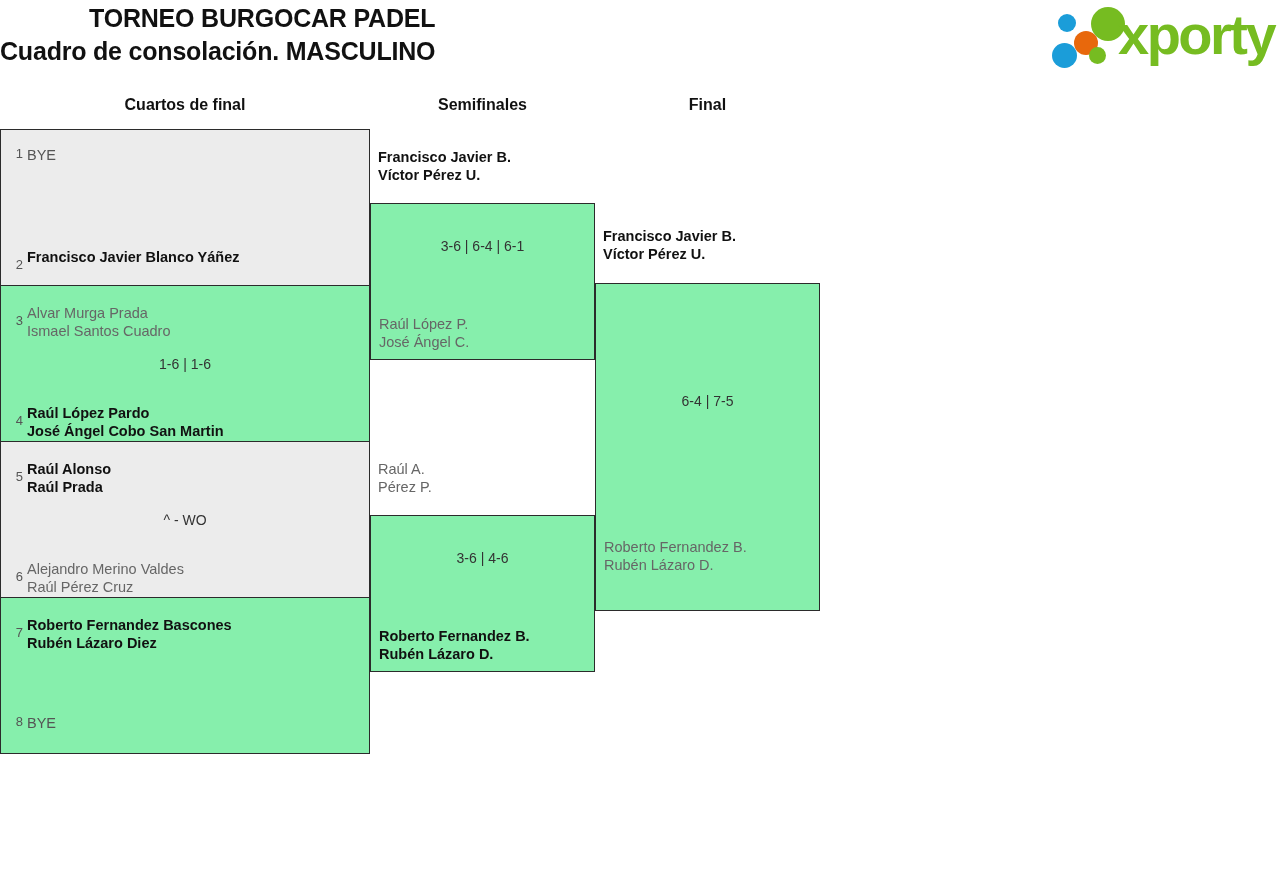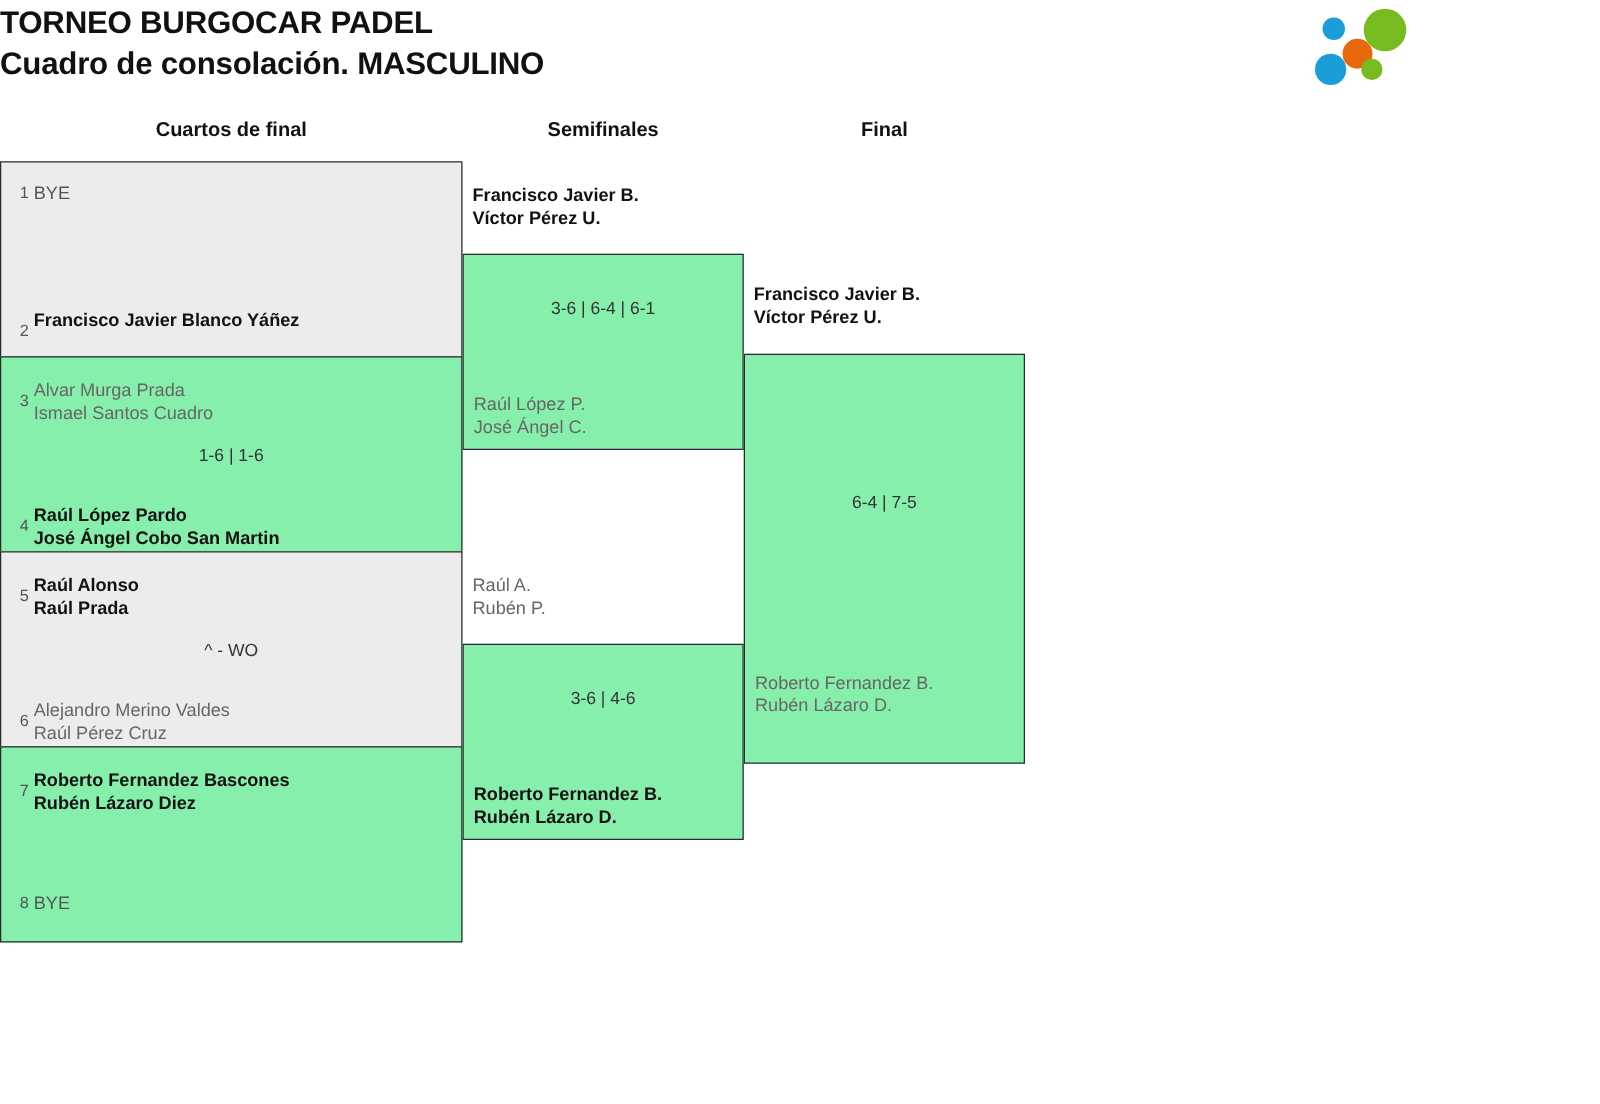--- a/index.html
+++ b/index.html
@@ -14,20 +14,21 @@
     overflow: hidden;
     position: relative;
   }
 
   
   #header {
     position: absolute;
     top: 0; left: 0;
     width: 1280px;
     height: 80px;
+    text-align: right;
   }
 
   #title-block {
     position: absolute;
     left: 0;
     top: 2px;
     font-size: 25px;
     font-weight: bold;
     line-height: 33px;
     letter-spacing: -0.2px;
@@ -133,20 +134,21 @@
   </div>
 
   <div id="logo">
     <div id="logo-dots">
       <span class="dot" id="dot-blue-top" style="background: rgb(27, 157, 217);"></span>
       <span class="dot" id="dot-orange" style="background: rgb(232, 104, 12);"></span>
       <span class="dot" id="dot-green-big" style="background: rgb(118, 188, 33);"></span>
       <span class="dot" id="dot-blue-bot" style="background: rgb(27, 157, 217);"></span>
       <span class="dot" id="dot-green-small" style="background: rgb(118, 188, 33);"></span>
     </div>
+    <div id="logo-wordmark" style="color: rgb(118, 188, 33);">xporty</div>
   </div>
 
 </div>
 
 <div class="round-header" id="round-header-0">Cuartos de final</div>
 <div class="round-header" id="round-header-1">Semifinales</div>
 <div class="round-header" id="round-header-2">Final</div>
 
 <div id="bracket">
     <div class="match-box shaded" style="left: 0px; top: 129px; width: 370px; height: 157px;">
@@ -202,21 +204,21 @@
     </div>
     <div class="match-box" style="left: 370px; top: 203px; width: 225px; height: 157px;">
       <div class="score" style="top: 33px;">3-6 | 6-4 | 6-1</div>
       <div class="team loser" style="left: 8px; right: 6px; top: 111px;">
         <span class="team-line">Raúl López P.</span>
         <span class="team-line">José Ángel C.</span>
       </div>
     </div>
     <div class="team loser" style="position: absolute; left: 378px; top: 460px; width: 211px;">
       <span class="team-line">Raúl A.</span>
-      <span class="team-line">Rubén P.</span>
+      <span class="team-line">Pérez P.</span>
     </div>
     <div class="match-box" style="left: 370px; top: 515px; width: 225px; height: 157px;">
       <div class="score" style="top: 33px;">3-6 | 4-6</div>
       <div class="team winner" style="left: 8px; right: 6px; top: 111px;">
         <span class="team-line">Roberto Fernandez B.</span>
         <span class="team-line">Rubén Lázaro D.</span>
       </div>
     </div>
     <div class="team winner" style="position: absolute; left: 603px; top: 227px; width: 211px;">
       <span class="team-line">Francisco Javier B.</span>

